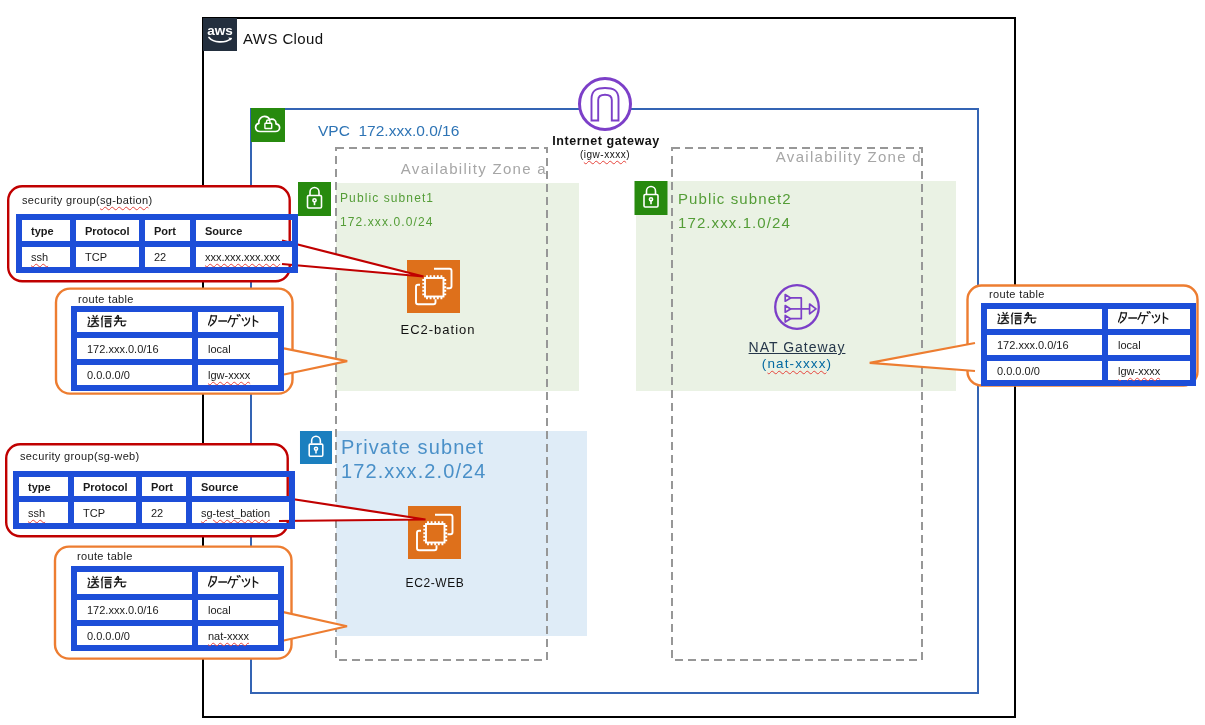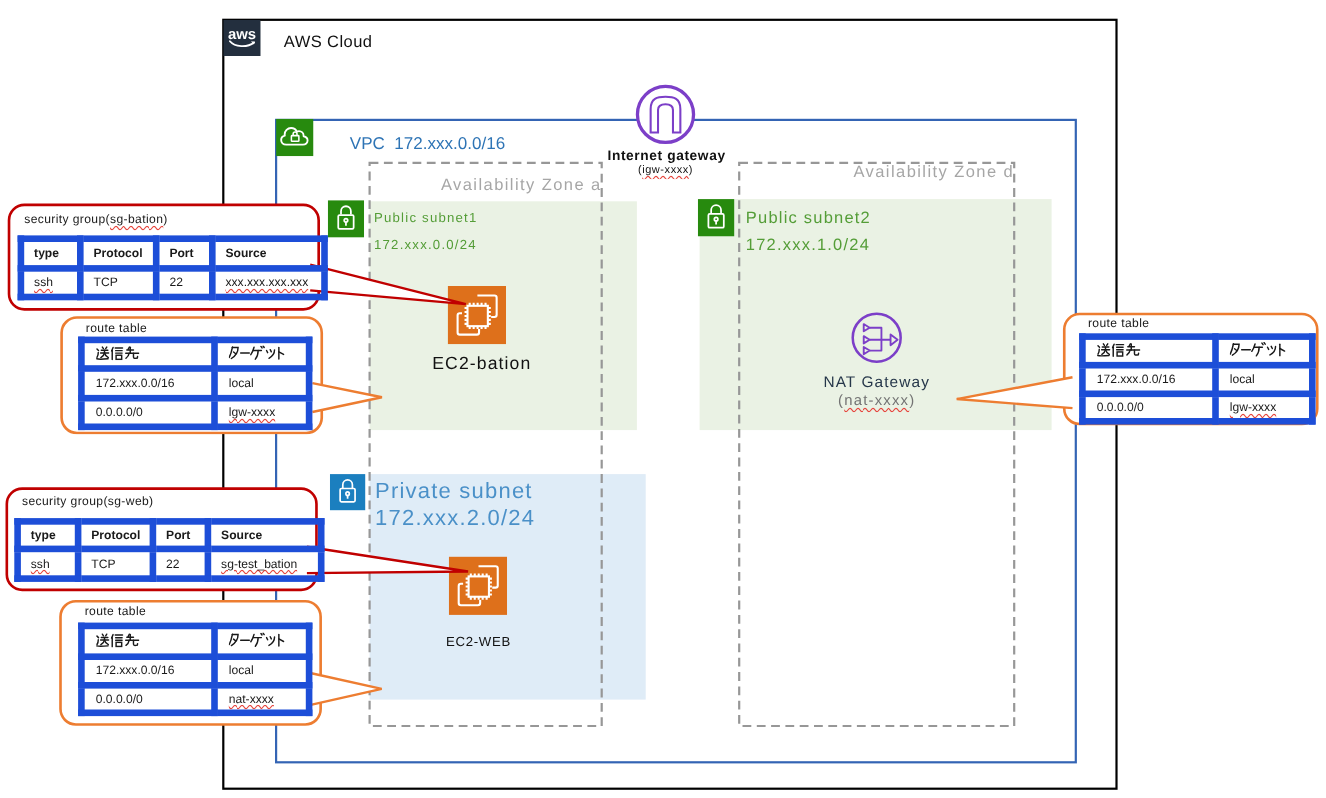--- a/index.html
+++ b/index.html
@@ -30,21 +30,21 @@
   </svg>
   <div class="lbl" style="left:336px;top:160px;width:211px;text-align:right;font-size:15px;letter-spacing:1.3px;color:#a6a6a6;">Availability Zone a</div>
   <div class="lbl" style="left:672px;top:148px;width:250px;text-align:right;font-size:15px;letter-spacing:1.3px;color:#a6a6a6;">Availability Zone d</div>
 
   <svg class="abs" style="left:203px;top:18px;" width="34" height="33" viewBox="0 0 34 33">
     <rect x="0" y="0" width="34" height="33" fill="#232f3e"></rect>
     <text x="17" y="17" fill="#fff" font-family="Liberation Sans" font-size="13.5" font-weight="bold" text-anchor="middle">aws</text>
     <path d="M6 19.5 C10.5 24.8 21.5 25.6 28 20.6" fill="none" stroke="#fff" stroke-width="1.7" stroke-linecap="round"></path>
     <path d="M28.8 19.9 l-3.6 -0.3 l2.5 2.8 z" fill="#fff"></path>
   </svg>
-  <div class="lbl" style="left:258px;top:30px;font-size:15px;letter-spacing:0.4px;color:#111;">AWS Cloud</div>
+  <div class="lbl" style="left:243px;top:30px;font-size:15px;letter-spacing:0.4px;color:#111;">AWS Cloud</div>
 
   <svg class="abs" style="left:251px;top:108px;" width="34" height="34" viewBox="0 0 34 34">
     <rect width="34" height="34" fill="#278a0e"></rect>
     <path d="M9.2 23.5 c-2.9 0 -4.6 -1.9 -4.6 -4.2 c0 -2 1.4 -3.6 3.3 -4 c-0.1 -0.4 -0.1 -0.7 -0.1 -1.1 c0 -3.2 2.6 -5.8 5.8 -5.8 c2.3 0 4.3 1.3 5.2 3.3 c0.6 -0.3 1.3 -0.5 2 -0.5 c2.3 0 4.2 1.7 4.2 4.1 c0 0.2 0 0.4 0 0.6 c2.1 0.4 3.6 2 3.6 3.9 c0 2 -1.7 3.7 -4.2 3.7 z" fill="none" stroke="#fff" stroke-width="1.7" stroke-linejoin="round"></path>
     <g>
       <rect x="13.9" y="15.3" width="6.8" height="5.2" rx="0.6" fill="none" stroke="#fff" stroke-width="1.4"></rect>
       <path d="M15.5 15.1 v-1.4 a1.75 1.75 0 0 1 3.5 0 v1.4" fill="none" stroke="#fff" stroke-width="1.4"></path>
     </g>
   </svg>
   <div class="lbl" style="left:307px;top:122px;font-size:15.5px;letter-spacing:0px;color:#2e74b5;margin-left:11px;">VPC&nbsp;&nbsp;172.xxx.0.0/16</div>
@@ -92,36 +92,36 @@
     <circle cx="24" cy="24" r="21.8" fill="none" stroke="#7c3fc8" stroke-width="2.3"></circle>
     <g fill="none" stroke="#7c3fc8" stroke-width="1.7" stroke-linejoin="round">
       <path d="M12.2 11.6 L17.6 14.9 L12.2 18.2 Z"></path>
       <path d="M12.2 22.6 L17.6 25.9 L12.2 29.2 Z"></path>
       <path d="M12.2 32.4 L17.6 35.7 L12.2 39 Z"></path>
       <path d="M17.6 14.9 H28.3 V35.7 H17.6"></path>
       <path d="M17.6 25.9 H36.6"></path>
       <path d="M36.6 21 L43 25.9 L36.6 30.8 Z"></path>
     </g>
   </svg>
-  <div class="lbl" style="left:727px;top:339px;width:140px;text-align:center;font-size:14px;letter-spacing:1.0px;color:#26374a;">NAT Gateway</div>
-  <div class="lbl" style="left:727px;top:356px;width:140px;text-align:center;font-size:13.5px;letter-spacing:1.1px;color:#737373;">(<span class="wavy">nat-xxxx</span>)</div>
+  <div class="lbl" style="left:727px;top:339px;width:140px;text-align:center;font-size:14px;letter-spacing:1.0px;color:#26374a;text-decoration:underline;">NAT Gateway</div>
+  <div class="lbl" style="left:727px;top:356px;width:140px;text-align:center;font-size:13.5px;letter-spacing:1.1px;color:#0369a1;">(<span class="wavy">nat-xxxx</span>)</div>
 
   <svg class="abs" style="left:407px;top:260px;" width="53" height="53" viewBox="0 0 53 53">
     <rect width="53" height="53" fill="#de701b"></rect>
     <g fill="none" stroke="#fff" stroke-width="1.9">
       <path d="M27 8.7 h15.5 a2 2 0 0 1 2 2 v15.5 a2 2 0 0 1 -2 2 h-3"></path>
       <path d="M13 24.7 h-2 a2 2 0 0 0 -2 2 v15.5 a2 2 0 0 0 2 2 h15.5 a2 2 0 0 0 2 -2 v-3"></path>
     </g>
     <rect x="15" y="15" width="24" height="24" fill="#de701b"></rect>
     <g stroke="#fff" stroke-width="1.9" fill="none">
       <rect x="18" y="18" width="18.5" height="18.5"></rect>
       <path d="M20 18 v-2.7 M23.6 18 v-2.7 M27.2 18 v-2.7 M30.8 18 v-2.7 M34.4 18 v-2.7 M20 36.5 v2.7 M23.6 36.5 v2.7 M27.2 36.5 v2.7 M30.8 36.5 v2.7 M34.4 36.5 v2.7 M18 20 h-2.7 M18 23.6 h-2.7 M18 27.2 h-2.7 M18 30.8 h-2.7 M18 34.4 h-2.7 M36.5 20 h2.7 M36.5 23.6 h2.7 M36.5 27.2 h2.7 M36.5 30.8 h2.7 M36.5 34.4 h2.7"></path>
     </g>
   </svg>
-  <div class="lbl" style="left:378px;top:322px;width:120px;text-align:center;font-size:16px;letter-spacing:1.0px;color:#111;">EC2-bation</div>
+  <div class="lbl" style="left:378px;top:322px;width:120px;text-align:center;font-size:13px;letter-spacing:1.0px;color:#111;">EC2-bation</div>
 
   <svg class="abs" style="left:408px;top:506px;" width="53" height="53" viewBox="0 0 53 53">
     <rect width="53" height="53" fill="#de701b"></rect>
     <g fill="none" stroke="#fff" stroke-width="1.9">
       <path d="M27 8.7 h15.5 a2 2 0 0 1 2 2 v15.5 a2 2 0 0 1 -2 2 h-3"></path>
       <path d="M13 24.7 h-2 a2 2 0 0 0 -2 2 v15.5 a2 2 0 0 0 2 2 h15.5 a2 2 0 0 0 2 -2 v-3"></path>
     </g>
     <rect x="15" y="15" width="24" height="24" fill="#de701b"></rect>
     <g stroke="#fff" stroke-width="1.9" fill="none">
       <rect x="18" y="18" width="18.5" height="18.5"></rect>

